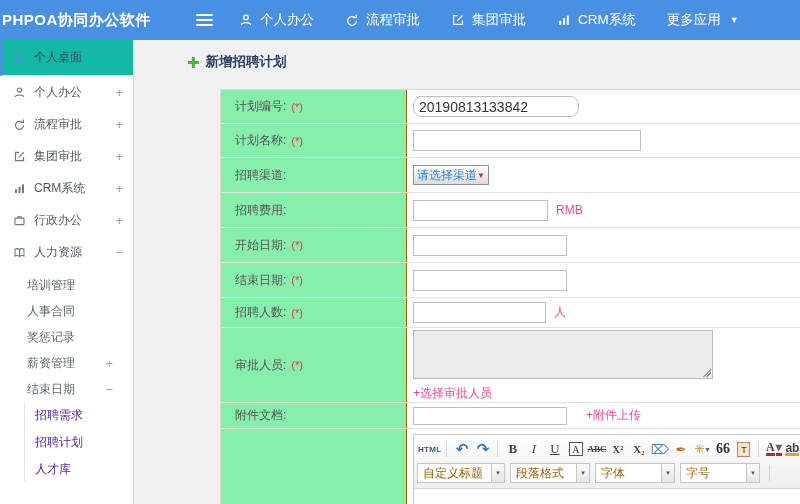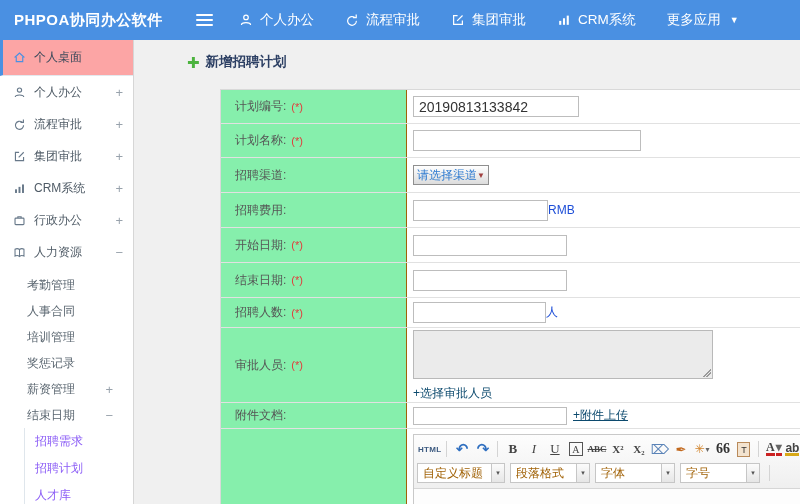--- a/index.html
+++ b/index.html
@@ -10,90 +10,90 @@
     font-family:"Liberation Sans","DejaVu Sans",sans-serif;
     color:#555;
   }
 
   
   .topbar {
     position:absolute; left:0; top:0; width:800px; height:40px;
     background:#4a90e2; color:#fff;
     display:flex; align-items:center;
   }
-  .logo { font-size:15px; font-weight:bold; padding-left:14px; width:182px; letter-spacing:.5px; }
+  .logo { font-size:15px; font-weight:bold; padding-left:2px; width:182px; letter-spacing:.5px; }
   .hamburger { width:17px; height:12px; position:relative; cursor:pointer; margin-left:14px; }
   .hamburger span { position:absolute; left:0; width:17px; height:2.4px; background:#fff; border-radius:1px; }
   .hamburger span:nth-child(1){top:0} .hamburger span:nth-child(2){top:5px} .hamburger span:nth-child(3){top:10px}
   .topnav { display:flex; align-items:center; margin-left:26px; }
   .topnav-item { display:flex; align-items:center; gap:7px; font-size:13.5px; margin-right:31px; cursor:pointer; white-space:nowrap; }
   .topnav-item svg { display:block; }
   .nav-caret { font-size:9px; margin-left:2px; }
 
   
   .sidebar {
     position:absolute; left:0; top:40px; width:134px; bottom:0;
     background:#fff; border-right:1px solid #d6d6d6;
   }
   .side-item {
     height:32px; display:flex; align-items:center; padding-left:13px;
     position:relative; font-size:12px; color:#4f5b66; cursor:pointer;
   }
   .side-item svg { margin-right:8px; color:#68798a; flex:none; }
   .side-item.active {
-    height:36px; background:#fca5a5; border-left:3px solid #4a90e2;
+    height:36px; background:#14b8a6; border-left:3px solid #4a90e2;
     padding-left:10px; border-bottom:1px solid #e3e9ee; color:#39495a;
   }
   .side-item.active svg { color:#4a90e2; }
   .toggle { position:absolute; right:10px; color:#98a2ac; font-size:13px; cursor:pointer; }
   .l2 { height:26px; display:flex; align-items:center; padding-left:27px; position:relative; font-size:12px; color:#5a6670; cursor:pointer; }
   .l2 .toggle { right:20px; }
   .l3-group { margin-left:24px; border-left:1px solid #dfe6ec; }
-  .l3 { height:27px; display:flex; align-items:center; padding-left:10px; font-size:12px; color:#8b5cf6; cursor:pointer; }
+  .l3 { height:27px; display:flex; align-items:center; padding-left:10px; font-size:12px; color:#4c1d95; cursor:pointer; }
 
   
   .main { position:absolute; left:135px; top:40px; right:0; bottom:0; background:#f0f0f0; overflow:hidden; }
   .page-title { position:absolute; left:52px; top:13px; display:flex; align-items:center; gap:6px; }
   .add-icon { color:#4cb33e; font-size:15px; font-weight:bold; line-height:1; }
   .title-text { font-size:13.5px; font-weight:bold; color:#2c3f63; }
 
   .form-table { position:absolute; left:85px; top:49px; width:620px; background:#fff; border:1px solid #d9d9d9; border-bottom:none; }
   .frow { display:flex; border-bottom:1px solid #e1e1e1; }
   .cell-label {
     width:186px; flex:none; border-right:1px solid #a16207; background:#86efac;
     display:flex; align-items:center; padding-left:14px; font-size:12px; color:#555;
   }
   .req { color:#e23c3c; margin-left:5px; font-size:11px; }
   .cell-field { flex:1; display:flex; align-items:center; padding-left:6px; min-width:0; }
   .h34{height:34px} .h35{height:35px} .h30{height:30px} .h26{height:26px}
 
   .inp { height:21px; border:1px solid #bdbdbd; background:#fff; padding:0 5px; font-size:13px; color:#333; font-family:inherit; }
-  .inp-planno { width:166px; font-size:14px; }
+  .inp-planno { width:166px; font-size:14px;border-radius:9px; }
   .inp-name { width:228px; }
   .inp-fee { width:135px; }
   .inp-date { width:154px; }
   .inp-num { width:133px; }
   .inp-att { width:154px; height:18px; }
-  .suffix { font-size:12px; color:#1d4ed8; }
+  .suffix { margin-left:8px; font-size:12px; color:#ec4899; }
 
   .fake-select {
     width:76px; height:20px; border:1px solid #8f8f8f;
     background:linear-gradient(#ffffff,#dcdcdc);
     display:flex; align-items:center; justify-content:space-between;
     padding:0 3px; font-size:12px; color:#2f7bd0; cursor:pointer;
   }
   .fake-select .caret { font-size:8px; color:#a04040; }
 
   .row-appr { height:75px; }
   .appr-field { flex-direction:column; align-items:flex-start; justify-content:center; padding-top:2px; }
   .appr-box { width:300px; height:50px; border:1px solid #b9b9b9; background:#ebebeb; position:relative; }
   .resize-grip { position:absolute; right:1px; bottom:1px; width:9px; height:9px;
     background:linear-gradient(135deg, transparent 0 55%, #9a9a9a 55% 62%, transparent 62% 72%, #9a9a9a 72% 79%, transparent 79%); }
-  .blue-link { font-size:12px; color:#0c4a6e; text-decoration:none; margin-top:6px; cursor:pointer; }
-  .att-link { margin:0 0 0 6px;text-decoration:underline; }
+  .blue-link { font-size:12px; color:#ec4899; text-decoration:none; margin-top:6px; cursor:pointer; }
+  .att-link { margin:0 0 0 19px; }
 
   
   .row-editor { height:120px; border-bottom:none; }
   .editor-cell { align-items:flex-start; padding-top:5px; }
   .editor { width:400px; border:1px solid #c9c9c9; background:#fff; }
   .toolbar { background:linear-gradient(#fdfdfd,#efefef); border-bottom:1px solid #d6d6d6; padding:2px 3px 3px 3px; }
   .tb-row { display:flex; align-items:center; height:24px; }
   .tb-btn { min-width:19px; height:19px; display:flex; align-items:center; justify-content:center;
     font-size:12px; color:#444; margin:0 1px; border-radius:2px; cursor:pointer; white-space:nowrap; }
   .sep { width:1px; height:16px; background:#d4d4d4; margin:0 4px; flex:none; }
@@ -232,27 +232,24 @@
     <svg width="13" height="13" viewBox="0 0 16 16" fill="none" stroke="currentColor" stroke-width="1.3">
       <path d="M8 4.3C6.5 3.1 4 3.1 2.5 3.9v8.6C4 11.7 6.5 11.7 8 12.9c1.5-1.2 4-1.2 5.5-.4V3.9C12 3.1 9.5 3.1 8 4.3z"></path>
         <path d="M8 4.3v8.6"></path>
     </svg>
     <span>人力资源</span>
     <span class="toggle">−</span>
   </div>
 
   <div style="padding-top:4px;">
     <div class="l2">
-      <span>考勤管理</span>
+      <span>培训管理</span>
     </div>
     <div class="l2">
       <span>人事合同</span>
-    </div>
-    <div class="l2">
-      <span>培训管理</span>
     </div>
     <div class="l2">
       <span>奖惩记录</span>
     </div>
     <div class="l2">
       <span>薪资管理</span>
       <span class="toggle">+</span>
     </div>
     <div class="l2">
       <span>结束日期</span>

